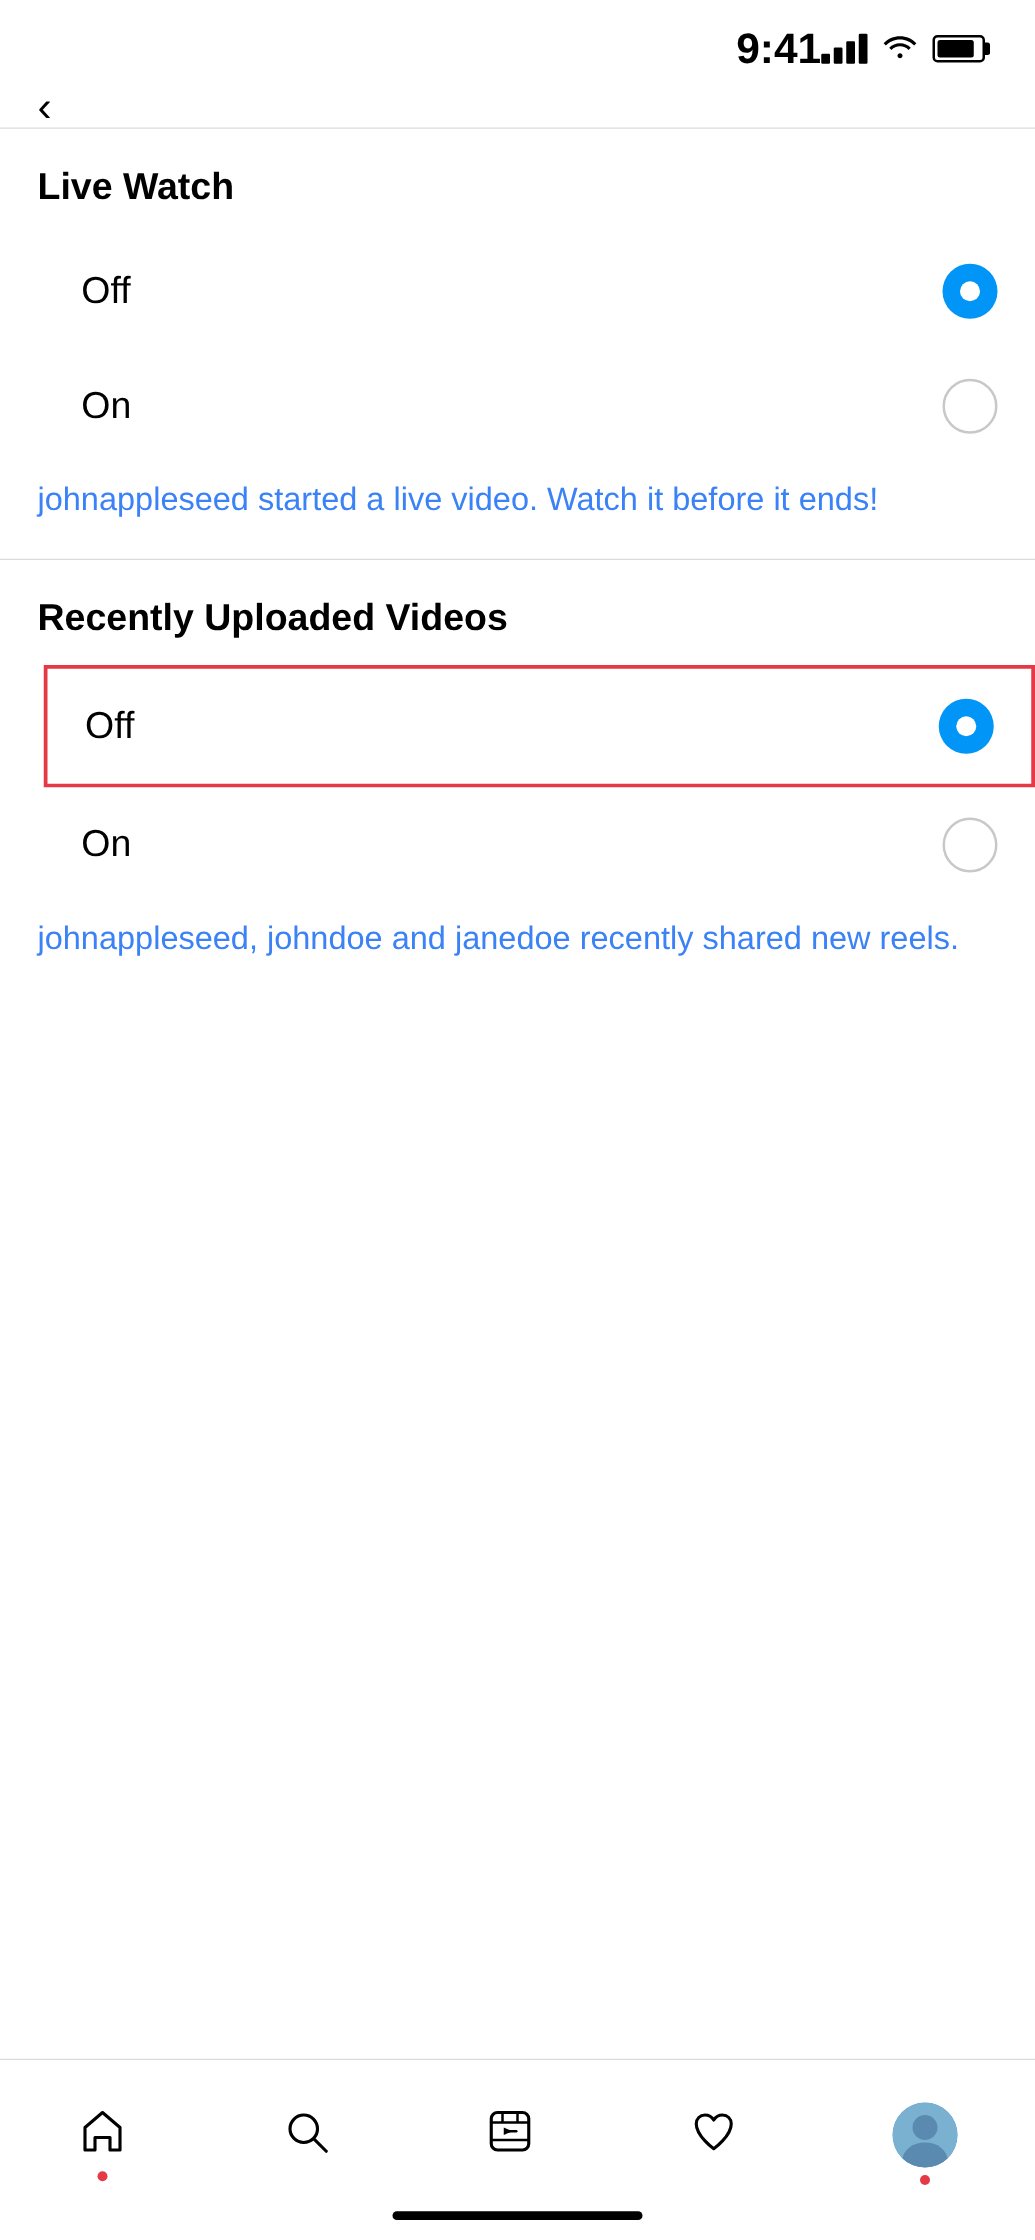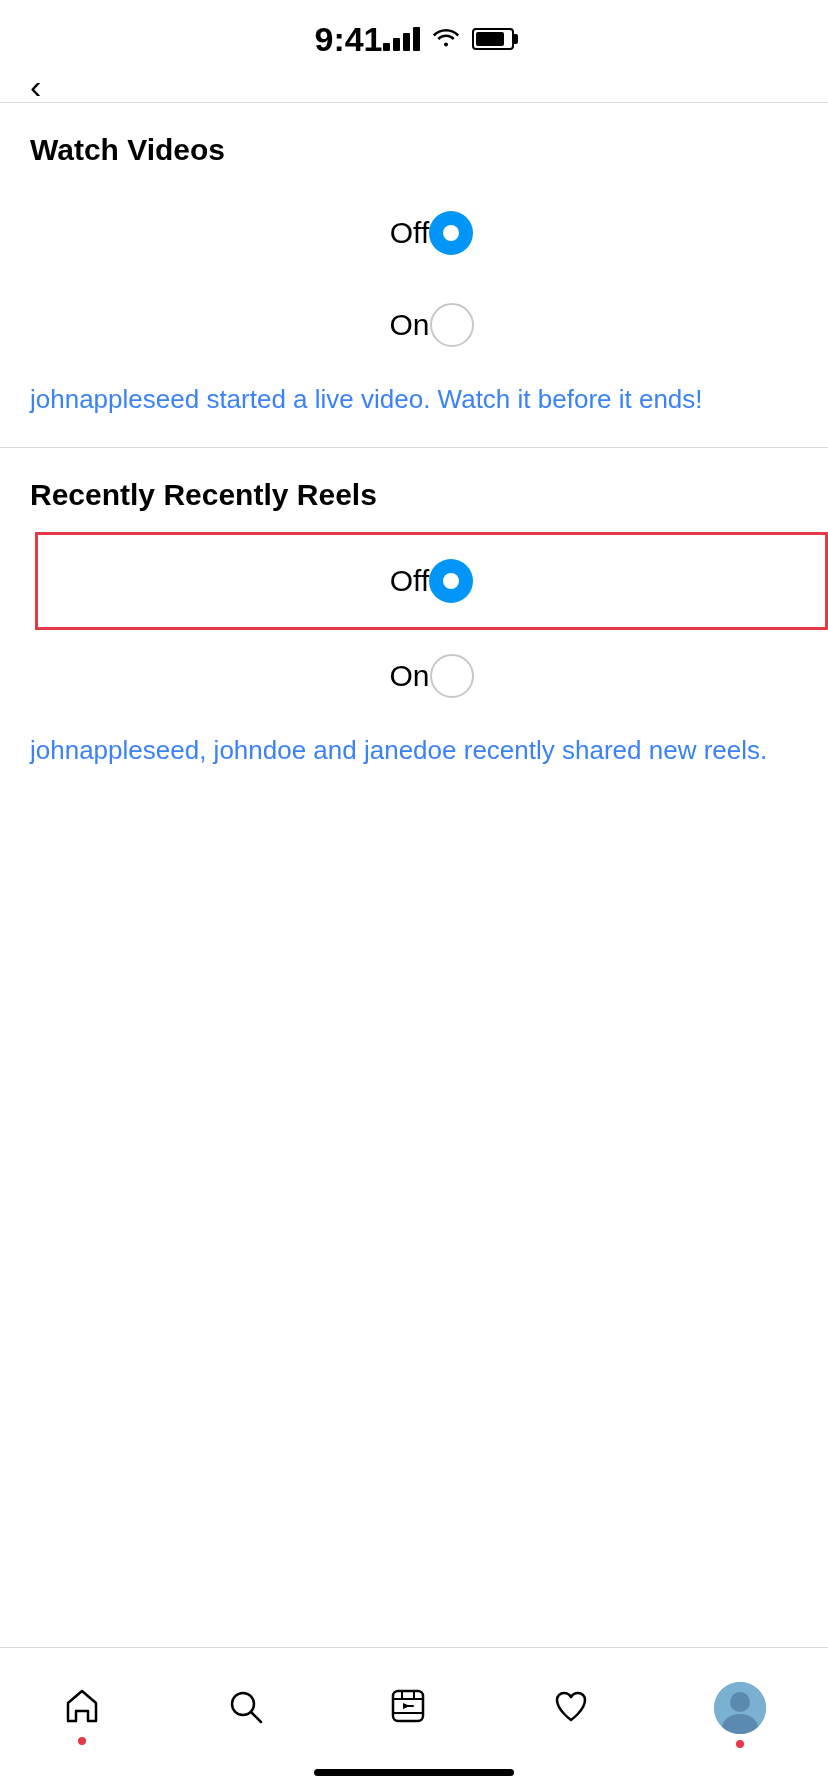--- a/index.html
+++ b/index.html
@@ -10,21 +10,21 @@
       min-height: 1792px;
       background: #ffffff;
       font-family: -apple-system, BlinkMacSystemFont, 'Helvetica Neue', sans-serif;
       display: flex;
       flex-direction: column;
     }
 
     
     .status-bar {
       display: flex;
-      justify-content: center;
+      justify-content: flex-end;
       align-items: center;
       padding: 18px 40px 10px 40px;
       height: 70px;
     }
 
     .status-time {
       font-size: 34px;
       font-weight: 600;
       color: #000;
     }
@@ -120,21 +120,21 @@
     .section-title {
       font-size: 30px;
       font-weight: 700;
       color: #000;
     }
 
     
     .option-row {
       display: flex;
       align-items: center;
-      justify-content: center;
+      justify-content: space-between;
       padding: 24px 30px;
       background: #fff;
       margin-left: 35px;
     }
 
     .option-row.highlighted {
       border: 3px solid #e63946;
     }
 
     .option-label {
@@ -258,39 +258,39 @@
   </div>
 </div>
 
 <div class="nav-header">
   <span class="back-button">‹</span>
 </div>
 
 <div class="content">
 
   <div class="section-header">
-    <span class="section-title">Watch Videos</span>
+    <span class="section-title">Live Watch</span>
   </div>
 
   <div class="option-row">
     <span class="option-label">Off</span>
     <div class="radio-btn selected"></div>
   </div>
 
   <div class="option-row">
     <span class="option-label">On</span>
     <div class="radio-btn"></div>
   </div>
 
   <p class="hint-text">johnappleseed started a live video. Watch it before it ends!</p>
 
   <div class="section-divider"></div>
 
   <div class="section-header">
-    <span class="section-title">Recently Recently Reels</span>
+    <span class="section-title">Recently Uploaded Videos</span>
   </div>
 
   <div class="option-row highlighted">
     <span class="option-label">Off</span>
     <div class="radio-btn selected"></div>
   </div>
 
   <div class="option-row">
     <span class="option-label">On</span>
     <div class="radio-btn"></div>

